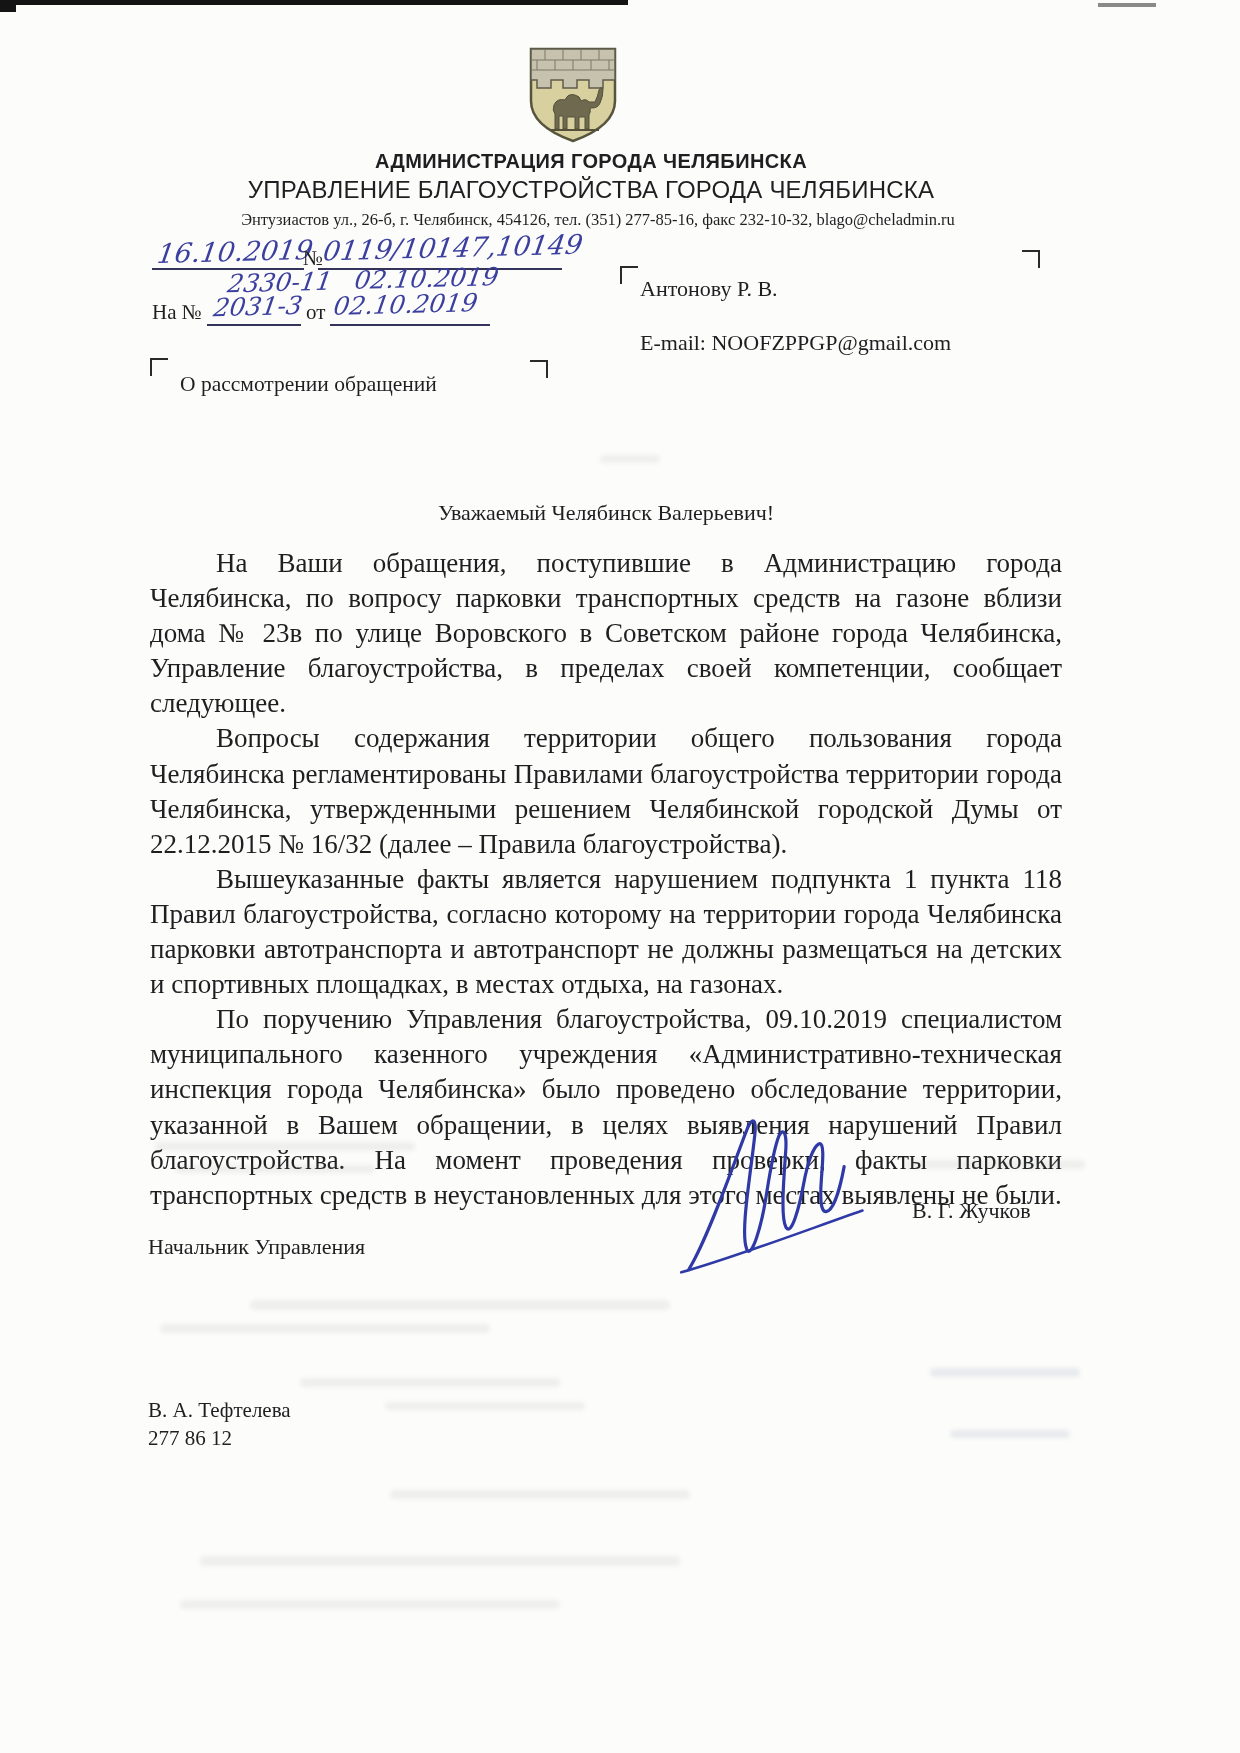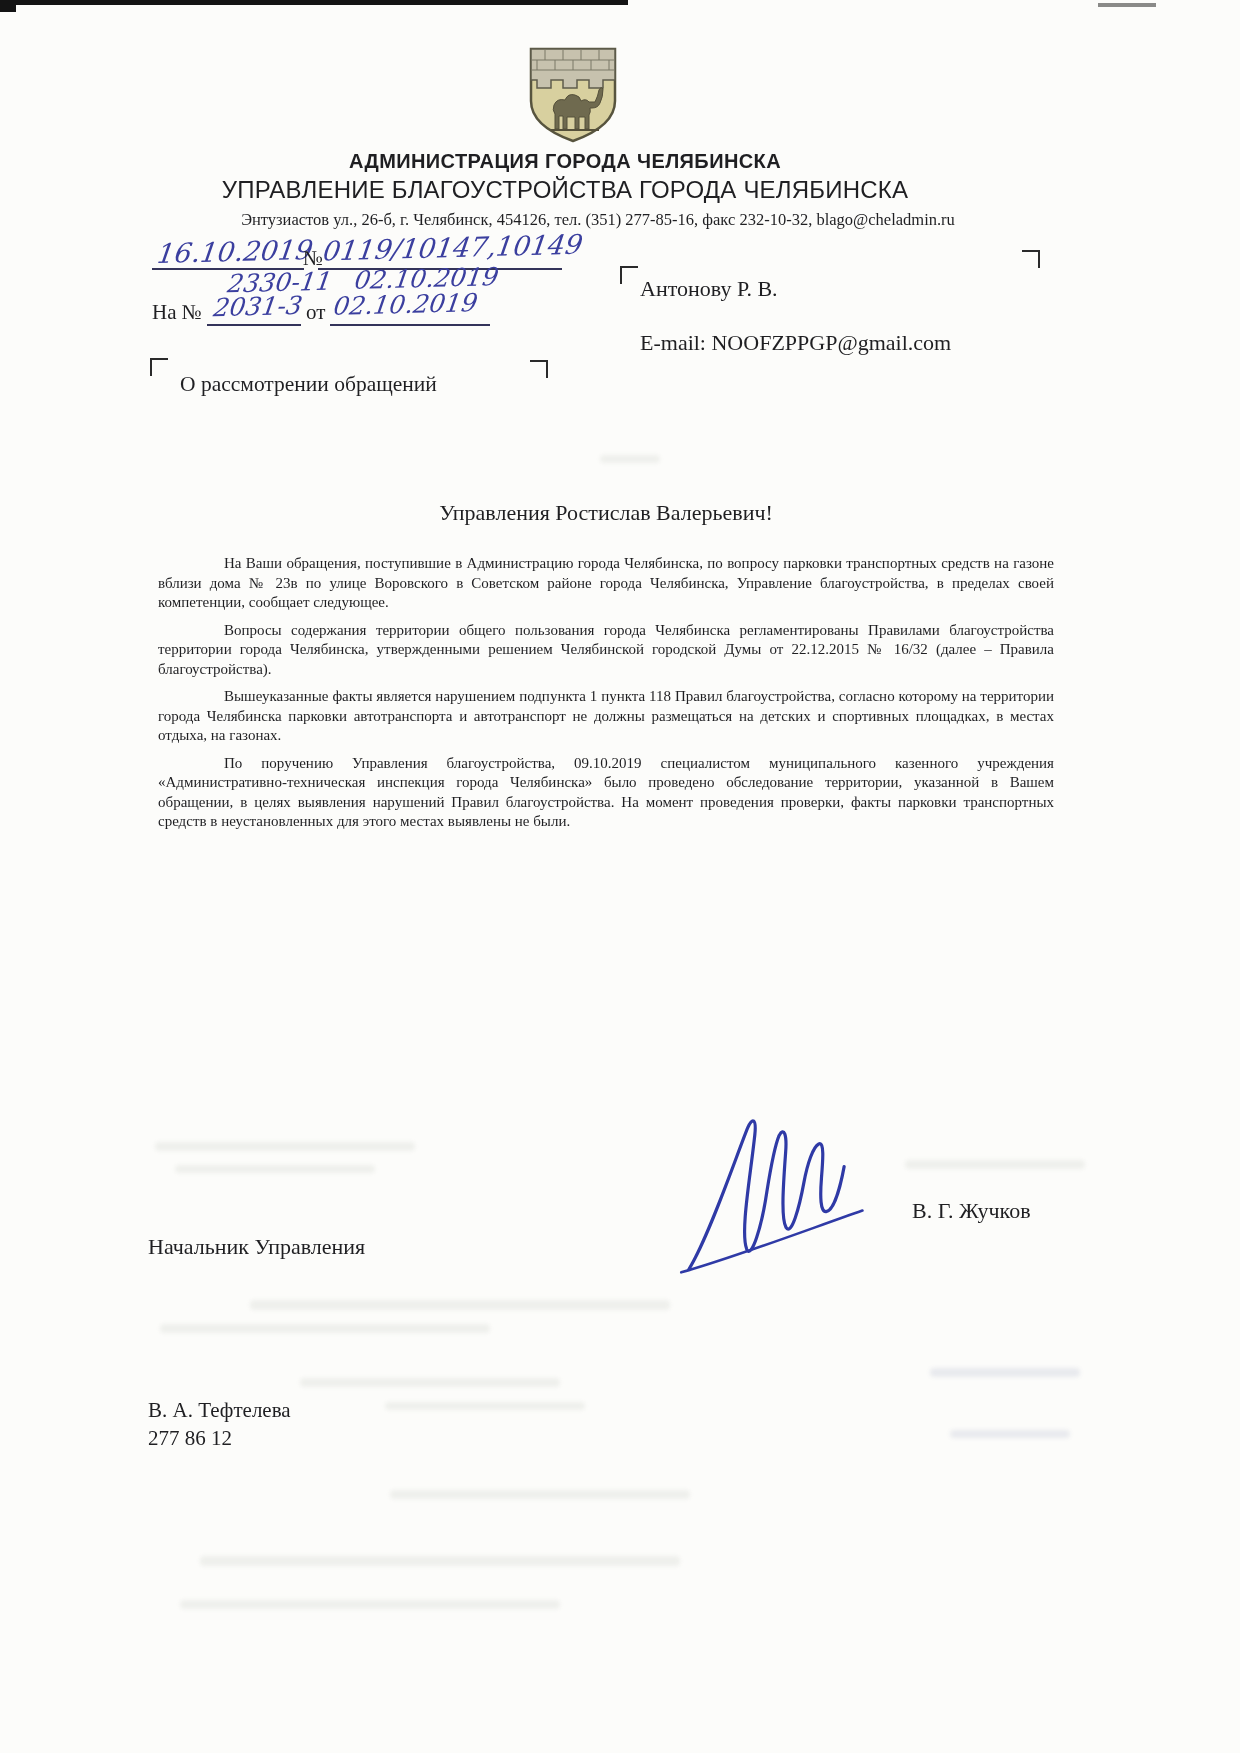--- a/index.html
+++ b/index.html
@@ -6,21 +6,21 @@
   .page{
     position:relative;
     width:1240px;height:1753px;
     background:#fcfcfa;
     font-family:"Liberation Serif",serif;
     color:#1f1f22;
     overflow:hidden;
     margin:0 auto;
   }
   .abs{position:absolute;}
-  .sans{font-family:"Liberation Sans",sans-serif;}
+  .sans{font-family:"Liberation Sans",sans-serif;padding-left:26px;}
   
   .scan-bar{position:absolute;left:0;top:0;width:628px;height:5px;background:#141414;}
   .scan-corner{position:absolute;left:0;top:0;width:16px;height:12px;background:#141414;}
   .scan-dash{position:absolute;left:1098px;top:3px;width:58px;height:4px;background:#8a8a88;}
   .ghost{position:absolute;background:#86907f;opacity:.11;filter:blur(2px);border-radius:4px;}
   .ghost.blue{background:#6a74a0;opacity:.13;}
   
   .org1{left:0;top:150px;width:1130px;text-align:center;font-weight:bold;font-size:20px;letter-spacing:.4px;}
   .org2{left:0;top:176px;width:1130px;text-align:center;font-weight:normal;font-size:24px;letter-spacing:.2px;}
   .contact{left:17px;top:210px;width:1162px;text-align:center;font-size:16.5px;}
@@ -37,22 +37,22 @@
   .printed{font-size:21px;}
   
   .corner{position:absolute;width:16px;height:16px;}
   .corner.tl{border-left:2px solid #2a2a2a;border-top:2px solid #2a2a2a;}
   .corner.tr{border-right:2px solid #2a2a2a;border-top:2px solid #2a2a2a;}
   
   .bodycol{left:150px;width:912px;}
   .salutation{top:500px;text-align:center;font-size:22px;}
   .paras{top:546px;}
   .paras p{
-    margin:8px;
-    font-size:15px;
+    margin:0;
+    font-size:27px;
     line-height:1.3;
     text-align:justify;
     text-indent:66px;
   }
   .sigpos{left:148px;top:1198px;font-size:22px;margin-top:36px;}
   .signame{left:912px;top:1198px;font-size:22px;}
   .executor{left:148px;top:1396px;font-size:21px;line-height:1.35;}
   .recipient-name{left:640px;top:276px;font-size:22px;}
   .email{left:640px;top:330px;font-size:22px;}
   .subject{left:168px;top:372px;font-size:21.5px;margin-left:12px;}
@@ -110,21 +110,21 @@
 
   <div class="corner tl" style="left:620px;top:266px;"></div>
   <div class="corner tr" style="left:1022px;top:250px;"></div>
   <div class="abs recipient-name">Антонову Р. В.</div>
   <div class="abs email">E-mail: NOOFZPPGP@gmail.com</div>
 
   <div class="corner tl" style="left:150px;top:358px;"></div>
   <div class="corner tr" style="left:530px;top:360px;"></div>
   <div class="abs subject">О рассмотрении обращений</div>
 
-  <div class="abs bodycol salutation">Управления Ростислав Валерьевич!</div>
+  <div class="abs bodycol salutation">Уважаемый Челябинск Валерьевич!</div>
   <div class="abs bodycol paras">
     <p>На Ваши обращения, поступившие в Администрацию города Челябинска, по вопросу парковки транспортных средств на газоне вблизи дома № 23в по улице Воровского в Советском районе города Челябинска, Управление благоустройства, в пределах своей компетенции, сообщает следующее.</p>
     <p>Вопросы содержания территории общего пользования города Челябинска регламентированы Правилами благоустройства территории города Челябинска, утвержденными решением Челябинской городской Думы от 22.12.2015 № 16/32 (далее – Правила благоустройства).</p>
     <p>Вышеуказанные факты является нарушением подпункта 1 пункта 118 Правил благоустройства, согласно которому на территории города Челябинска парковки автотранспорта и автотранспорт не должны размещаться на детских и спортивных площадках, в местах отдыха, на газонах.</p>
     <p>По поручению Управления благоустройства, 09.10.2019 специалистом муниципального казенного учреждения «Административно-техническая инспекция города Челябинска» было проведено обследование территории, указанной в Вашем обращении, в целях выявления нарушений Правил благоустройства. На момент проведения проверки, факты парковки транспортных средств в неустановленных для этого местах выявлены не были.</p>
   </div>
 
   <div class="abs sigpos">Начальник Управления</div>
   <div class="abs" style="left:650px;top:1108px;transform:rotate(-8deg);">
     <svg width="230" height="180" viewBox="0 0 230 180">

